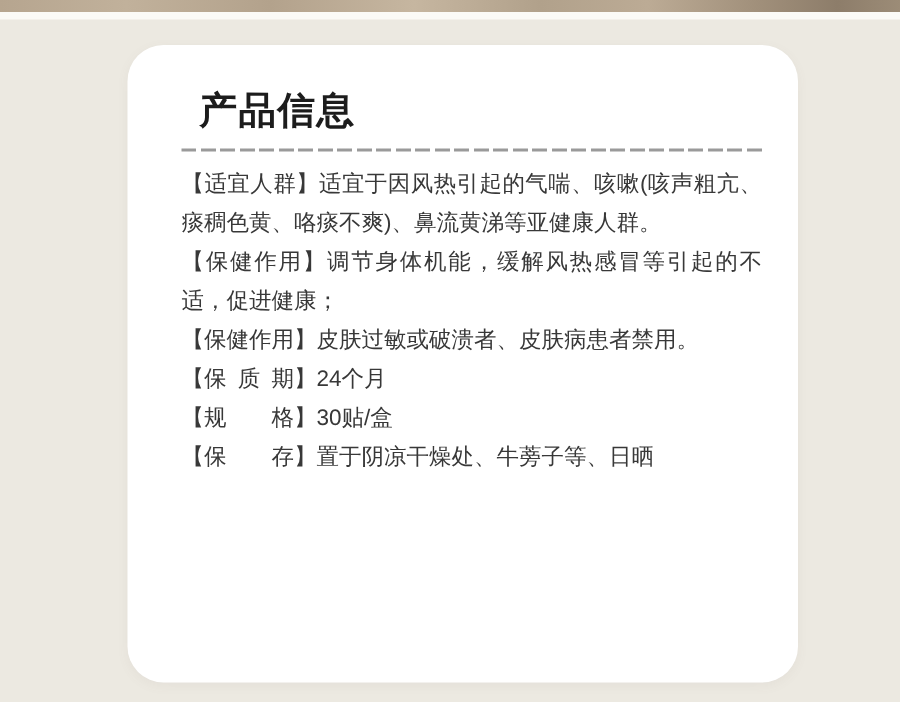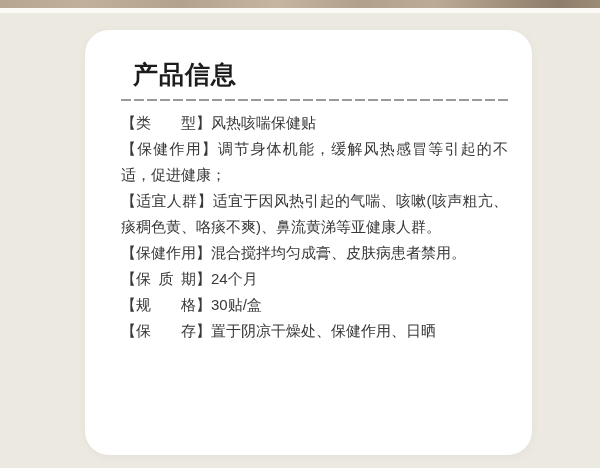--- a/index.html
+++ b/index.html
@@ -65,21 +65,20 @@
 <body>
 
 <div class="top-wood-bar"></div>
 <div class="top-highlight-line"></div>
 
 <div class="product-card">
   <h1 class="card-title">产品信息</h1>
   <div class="dashed-divider"></div>
 
   <div class="fields">
-    <p class="field"><span class="field-label">【类　　型】</span><span class="field-value">风热咳喘保健贴</span></p>
+    <p class="field"><span class="field-label">【适宜人群】</span><span class="field-value">适宜于因风热引起的气喘、咳嗽(咳声粗亢、痰稠色黄、咯痰不爽)、鼻流黄涕等亚健康人群。</span></p>
     <p class="field"><span class="field-label">【保健作用】</span><span class="field-value">调节身体机能，缓解风热感冒等引起的不适，促进健康；</span></p>
-    <p class="field"><span class="field-label">【适宜人群】</span><span class="field-value">适宜于因风热引起的气喘、咳嗽(咳声粗亢、痰稠色黄、咯痰不爽)、鼻流黄涕等亚健康人群。</span></p>
-    <p class="field"><span class="field-label">【保健作用】</span><span class="field-value">混合搅拌均匀成膏、皮肤病患者禁用。</span></p>
+    <p class="field"><span class="field-label">【保健作用】</span><span class="field-value">皮肤过敏或破溃者、皮肤病患者禁用。</span></p>
     <p class="field"><span class="field-label">【保 质 期】</span><span class="field-value">24个月</span></p>
     <p class="field"><span class="field-label">【规　　格】</span><span class="field-value">30贴/盒</span></p>
-    <p class="field"><span class="field-label">【保　　存】</span><span class="field-value">置于阴凉干燥处、保健作用、日晒</span></p>
+    <p class="field"><span class="field-label">【保　　存】</span><span class="field-value">置于阴凉干燥处、牛蒡子等、日晒</span></p>
   </div>
 </div>
 
 </body></html>

